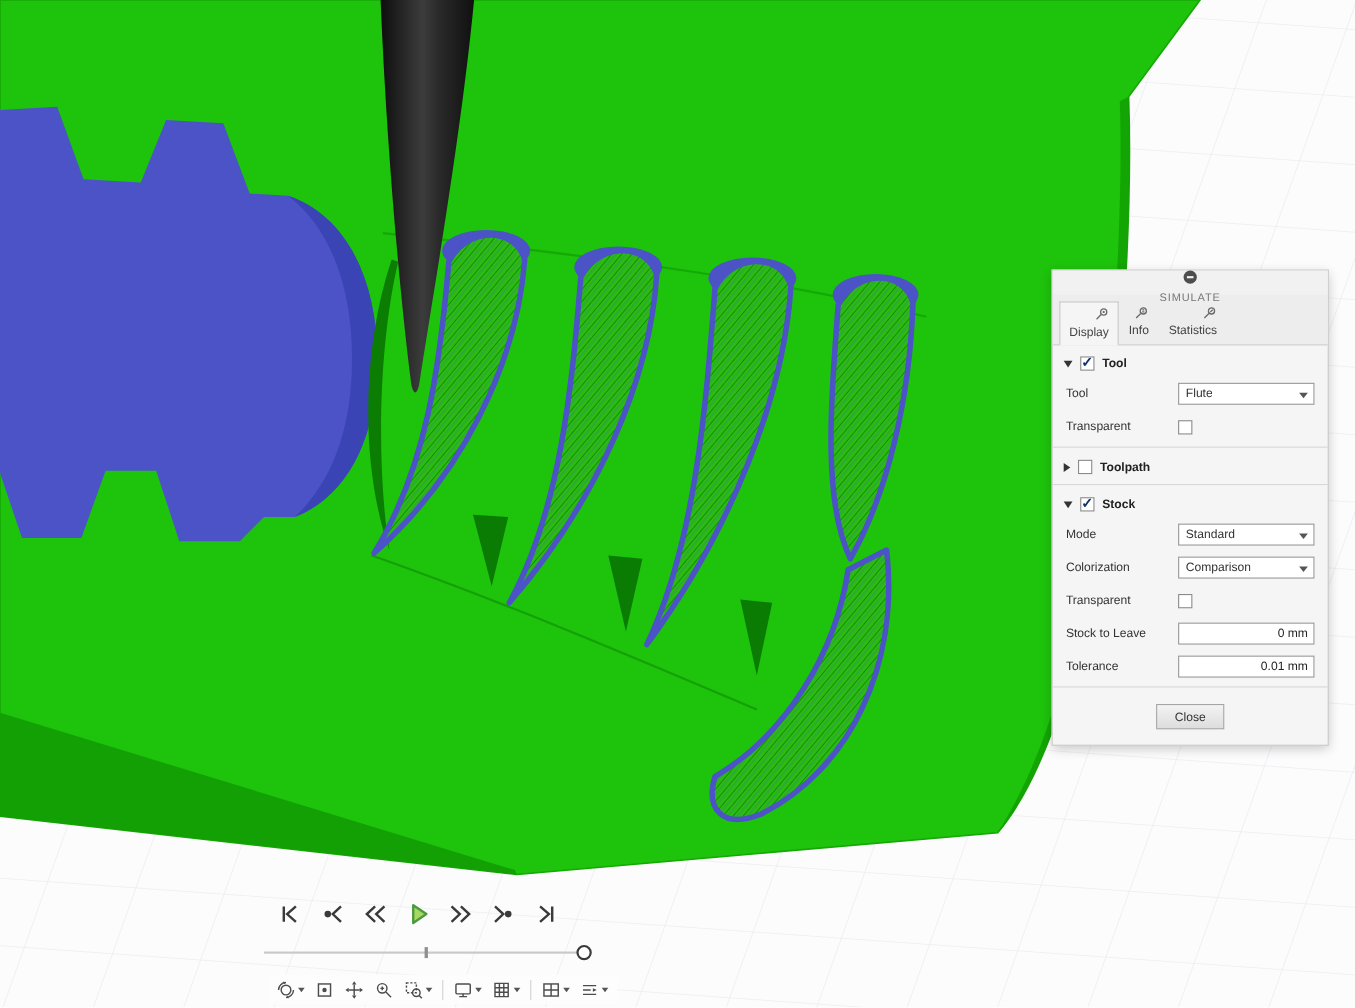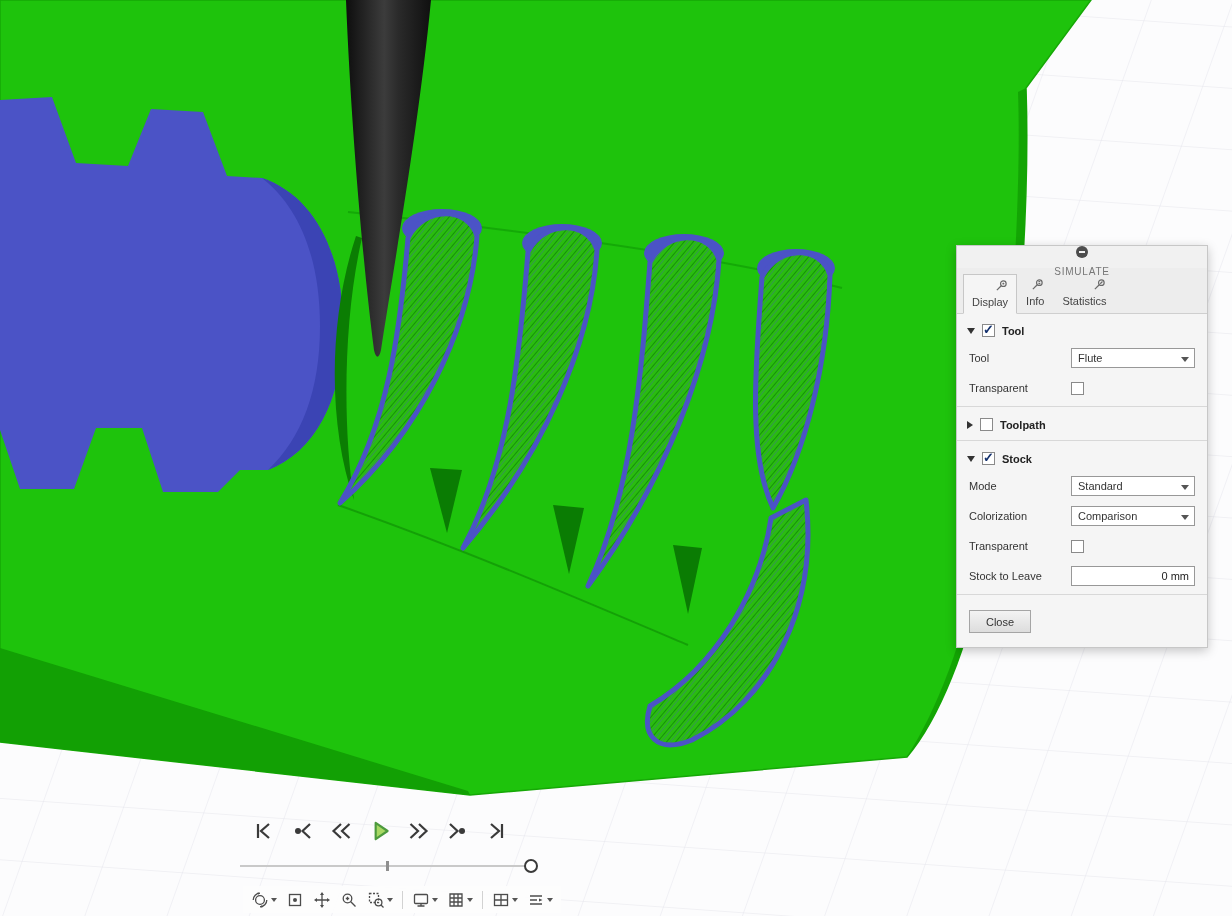--- a/index.html
+++ b/index.html
@@ -29,21 +29,21 @@
   .row{display:flex;align-items:center;height:30px;padding:0 12px;}
   .flabel{flex:1;color:#333;}
   .ctl{width:124px;flex:none;display:flex;align-items:center;}
   .dropdown{position:relative;width:124px;height:20px;background:#fff;border:1px solid #989898;
             box-sizing:border-box;display:flex;align-items:center;padding:0 16px 0 6px;cursor:default;}
   .dd-value{white-space:nowrap;overflow:hidden;}
   .caret{position:absolute;right:5px;top:8px;width:0;height:0;border-left:4px solid transparent;border-right:4px solid transparent;border-top:5px solid #555;}
   .textbox{width:124px;height:20px;box-sizing:border-box;background:#fff;border:1px solid #989898;
            font-family:inherit;font-size:11px;color:#222;padding:0 5px;text-align:right;}
   .divider{height:1px;background:#d8d8d8;margin:3px 0;}
-  .close-row{display:flex;justify-content:flex-start;padding:12px 12px 14px 12px;}
+  .close-row{display:flex;justify-content:center;padding:12px 12px 14px 12px;}
   .close-btn{width:60px;height:21px;background:linear-gradient(#f3f3f3,#dddddd);border:1px solid #a5a5a5;
              display:flex;align-items:center;justify-content:center;font-size:11px;color:#333;cursor:default;}
 
   
   .playback{position:absolute;left:250px;top:817px;display:flex;gap:13px;align-items:center;}
   .pb-btn{width:26px;height:28px;display:flex;align-items:center;justify-content:center;cursor:default;}
   .timeline{position:absolute;left:240px;top:858px;width:300px;height:16px;}
   .tl-line{position:absolute;left:0;top:7px;width:296px;height:2px;background:#c9c9c9;}
   .tl-tick{position:absolute;left:146px;top:3px;width:3px;height:10px;background:#8f8f8f;}
   .tl-knob{position:absolute;left:284px;top:1px;width:10px;height:10px;border-radius:50%;background:#fff;border:2.5px solid #3a3a3a;box-sizing:content-box;}
@@ -206,20 +206,24 @@
       <div class="row">
         <span class="flabel">Transparent</span>
         <div class="ctl">
           <span class="checkbox"></span>
         </div>
       </div>
       <div class="row">
         <span class="flabel">Stock to Leave</span>
         <input class="textbox" type="text" value="0 mm" style="">
       </div>
+      <div class="row">
+        <span class="flabel">Tolerance</span>
+        <input class="textbox" type="text" value="0.01 mm" style="">
+      </div>
 
       <div class="divider"></div>
 
       <div class="close-row">
         <div class="close-btn">Close</div>
       </div>
     </div>
   </div>
 
   <div class="playback">

